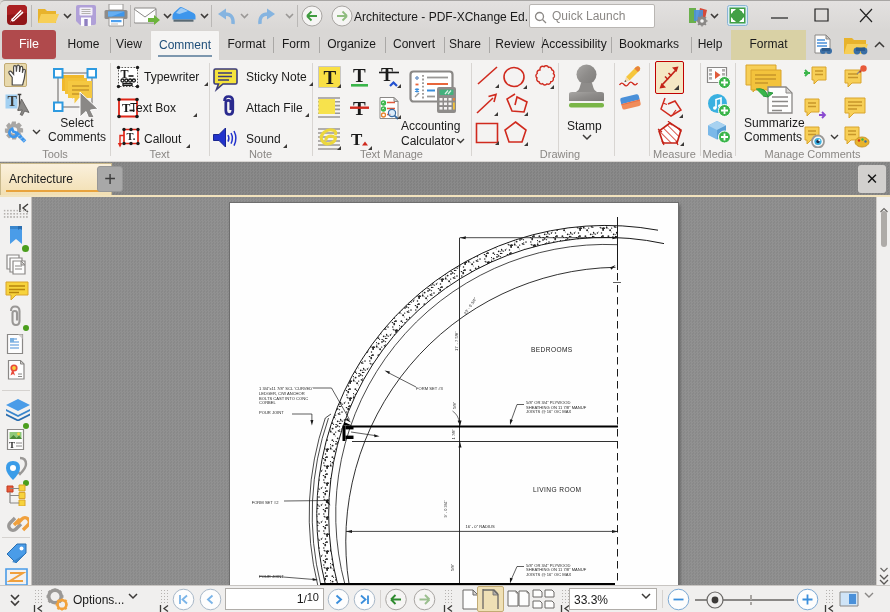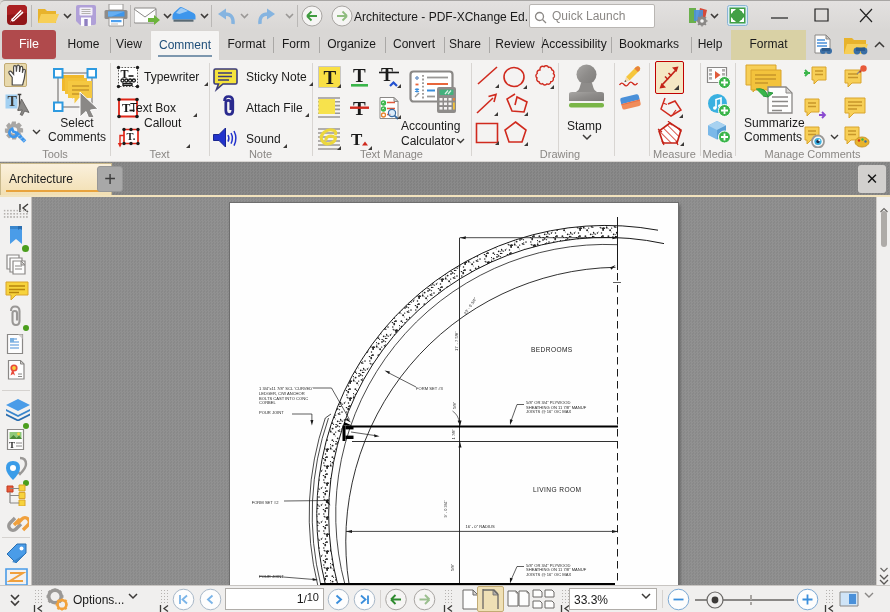--- a/index.html
+++ b/index.html
@@ -307,21 +307,21 @@
           <path d="M4 20.5 l-2.2 -4.4 4.4 0 z" fill="#e02618"></path>
           <g fill="#1a1a1a">
             <circle cx="8" cy="2.5" r="1.7"></circle>
             <circle cx="22" cy="2.5" r="1.7"></circle>
             <circle cx="8" cy="16.5" r="1.7"></circle>
             <circle cx="22" cy="16.5" r="1.7"></circle>
             <circle cx="15" cy="2.5" r="1.7"></circle>
             <circle cx="15" cy="16.5" r="1.7"></circle>
           </g>
         </svg></div>
- <div class="rlbl" style="left:144px;top:56px;">Callout</div>
+ <div class="rlbl" style="left:144px;top:72px;">Callout</div>
       <div class="corner" style="left:186px;top:84px;"></div>
 
  <div class="icon" style="left:213px;top:7px;"><svg width="26" height="25">
           <path d="M2.5 2 q-1.5 0 -1.5 1.5 v12 q0 1.5 1.5 1.5 h3 l-2 5.5 6.5 -5.5 h12.5 q1.5 0 1.5 -1.5 v-12 q0 -1.5 -1.5 -1.5 z" fill="#f5e33c" stroke="#3a3a7a" stroke-width="1.6"></path>
           <path d="M5 6 h14 M5 9.5 h14 M5 13 h11" stroke="#3a3a7a" stroke-width="1.7"></path>
         </svg></div>
  <div class="rlbl" style="left:246px;top:10px;">Sticky Note</div>
       <div class="corner" style="left:309px;top:22px;"></div>
  <div class="icon" style="left:220px;top:34px;"><svg width="18" height="25">
           <path d="M4.5 7 Q4.5 2.5 8.5 2.5 Q12.8 2.5 12.8 7 L12.8 16.5 Q12.8 20.5 9.3 20.5 Q5.8 20.5 5.8 16.5 L5.8 8.5 Q5.8 6.3 8.3 6.3 Q10.8 6.3 10.8 8.5 L10.8 16" fill="none" stroke="#2a2a8e" stroke-width="2.7"></path>

